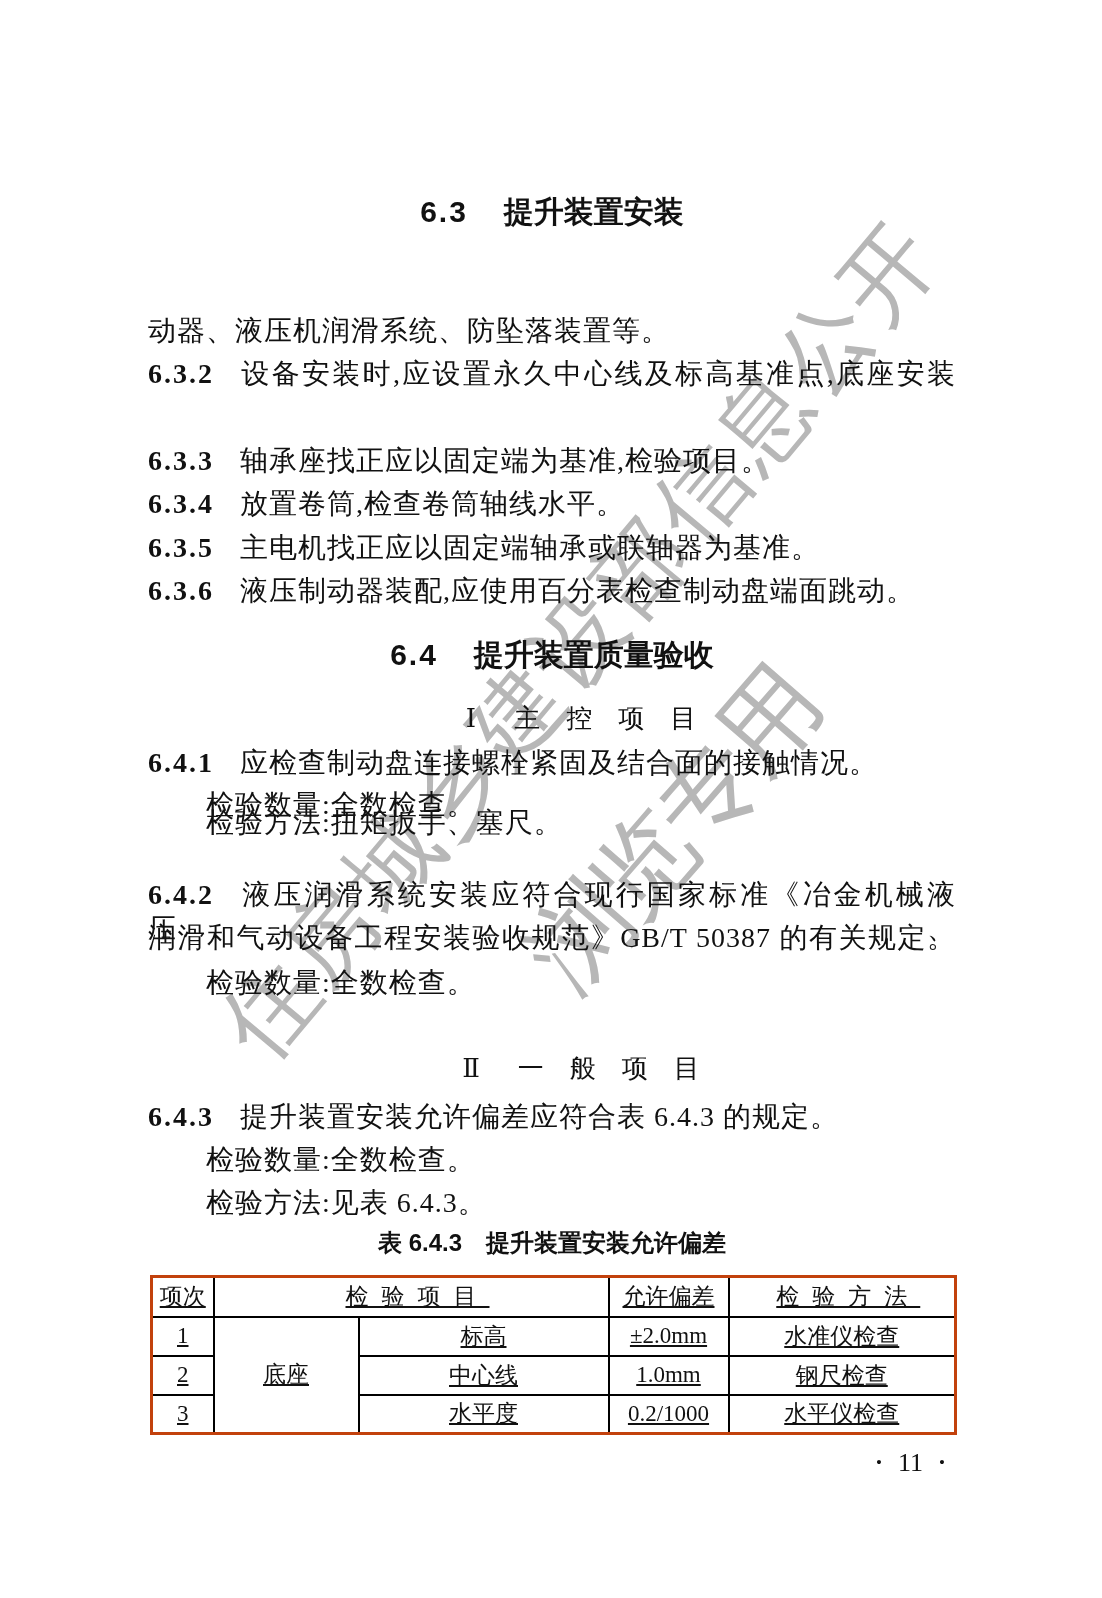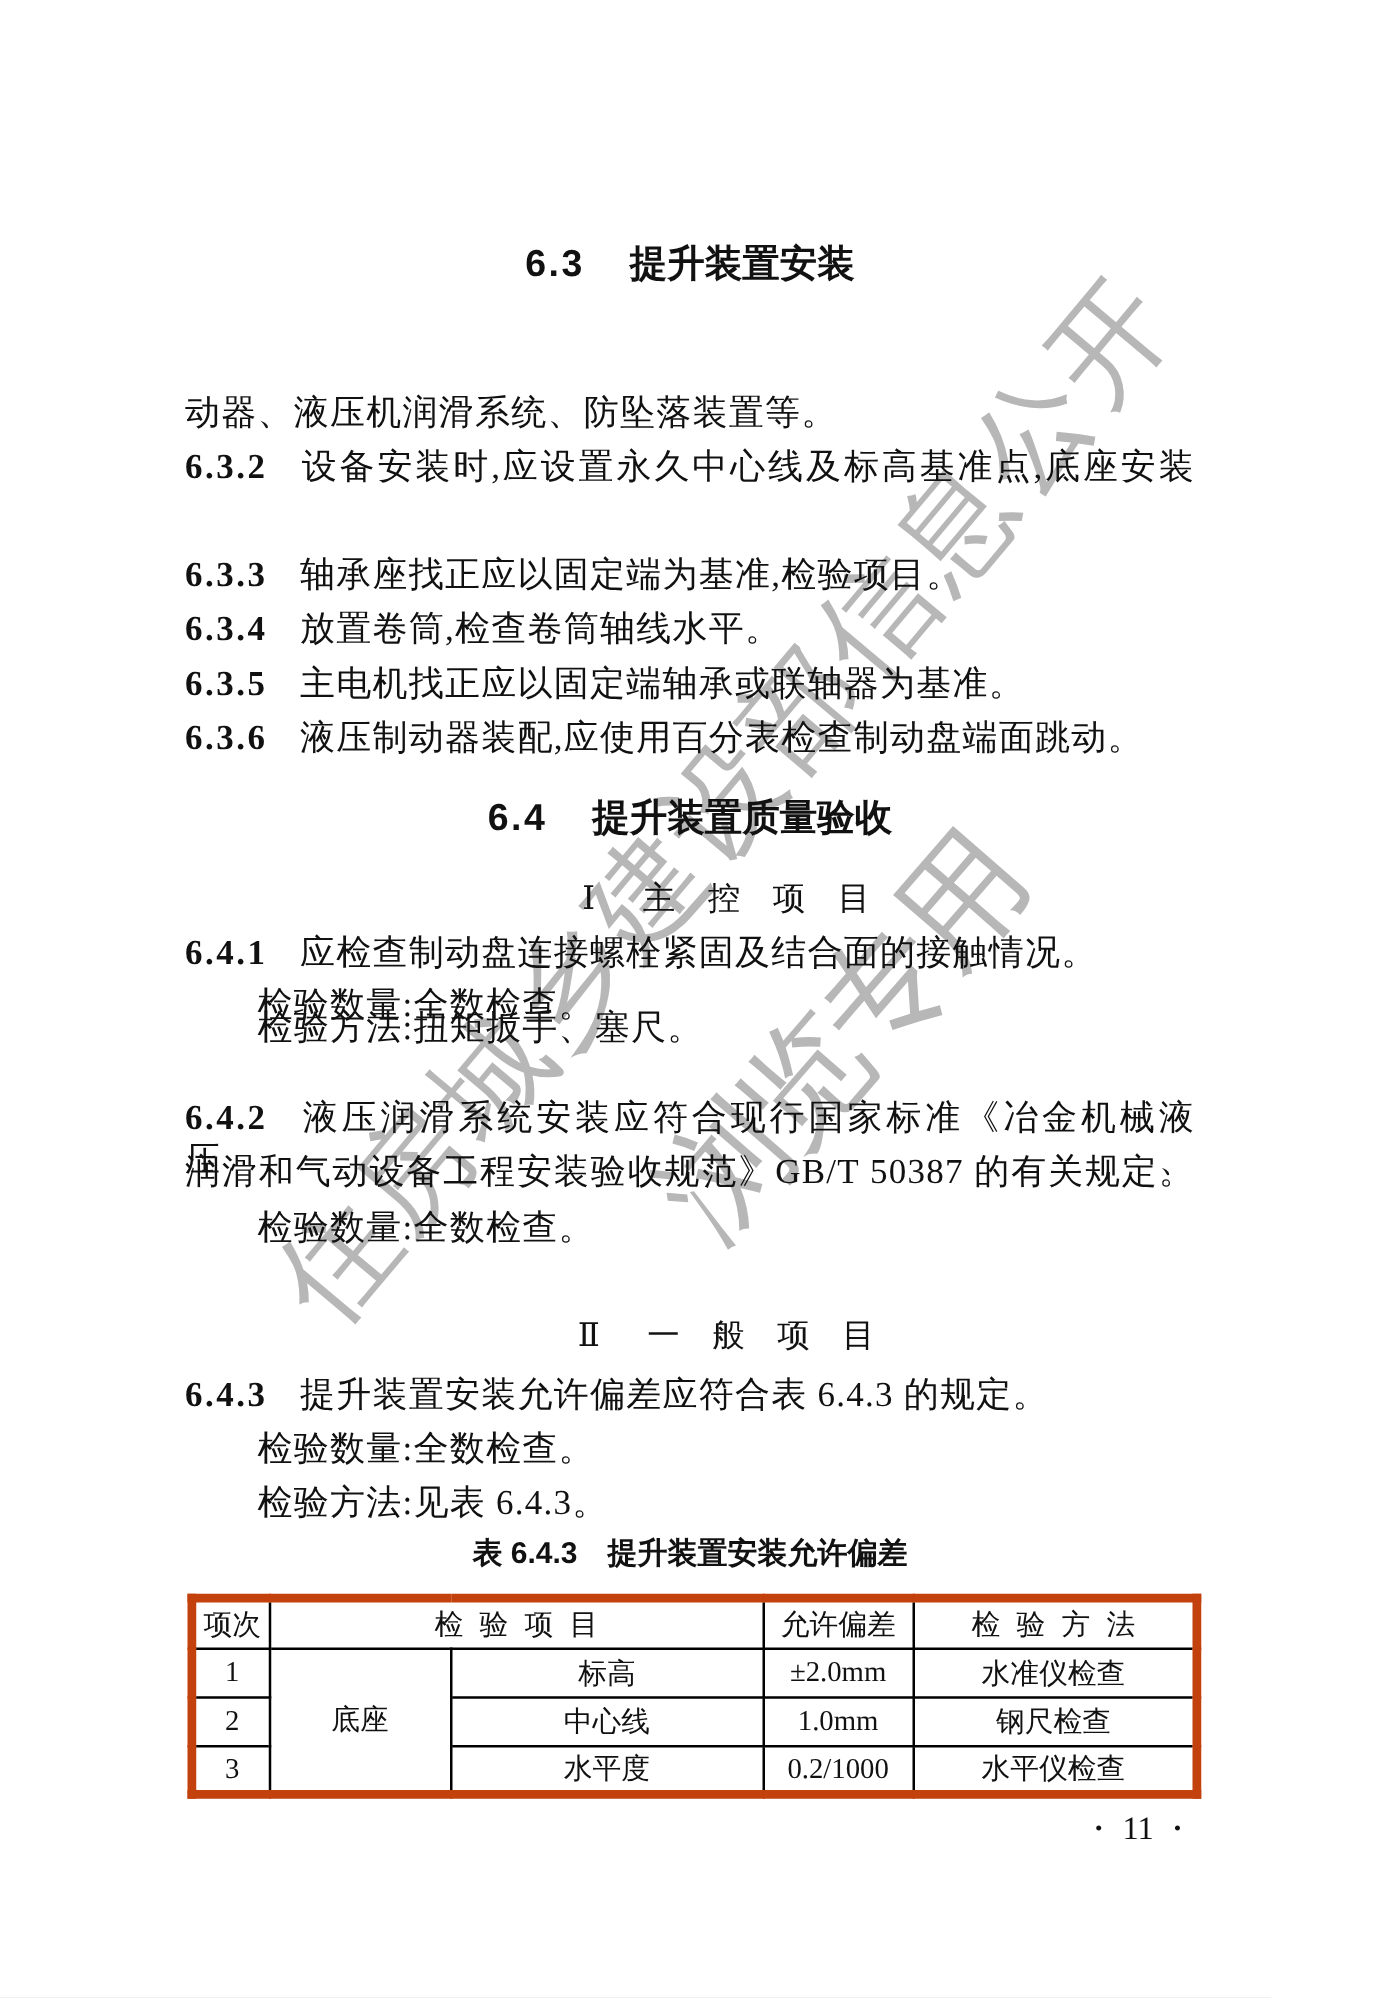--- a/index.html
+++ b/index.html
@@ -44,21 +44,22 @@
   
   .tbl-cap {
     position:absolute; left:0; width:100%; text-align:center;
     font-family:"Liberation Sans","DejaVu Sans",sans-serif;
     font-weight:bold; font-size:24px; line-height:30px; white-space:nowrap;
   }
   .tbl-cap .capnum { margin-right:24px; }
   .tbl {
     position:absolute; left:2px; top:1275px; width:804px;
     border-collapse:collapse; table-layout:fixed;
-    border:7px solid #c2410c;
+    border:3px solid #c2410c;
+    text-decoration:underline;
   }
   .tbl th, .tbl td {
     border:2px solid #000; font-weight:normal; text-align:center;
     vertical-align:middle; font-size:23px; padding:0; overflow:hidden;
   }
   .tbl tr.hr  { height:40px; }
   .tbl tr.dr  { height:39px; }
   .sp2 { letter-spacing:13px; text-indent:13px; }
   
   .footer {

